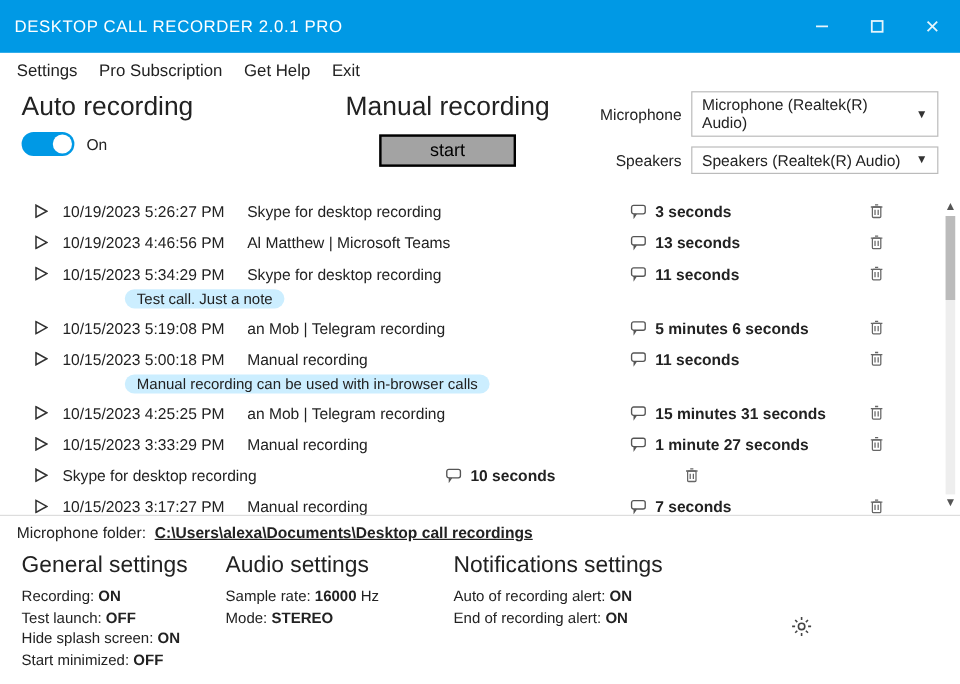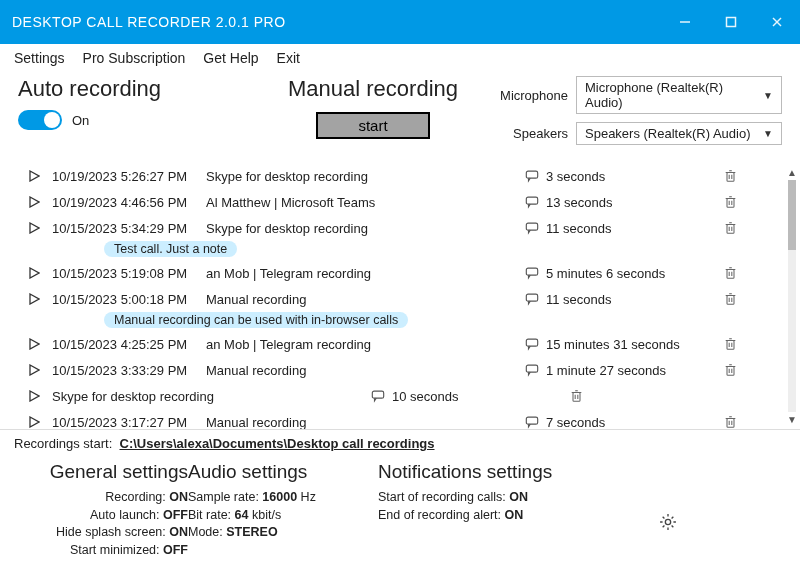--- a/index.html
+++ b/index.html
@@ -22,34 +22,34 @@
   .devlabel { width: 88px; text-align: right; padding-right: 8px; font-size: 13px; }
   .devselect { flex:1; border:1px solid #bbb; padding:3px 8px; font-size:13px; display:flex; justify-content:space-between; align-items:center; background:#fff; }
   .devselect .caret { font-size:10px; color:#333; }
   .list { height: 266px; overflow: hidden; position: relative; padding-left: 16px; padding-right: 36px; }
   .scroll-inner { height: 100%; }
   .row { display:flex; align-items:center; height:26px; font-size:13px; }
   .row .play { width: 36px; display:flex; justify-content:center; }
   .row .ts { width: 154px; }
   .row .src { width: 312px; }
   .row .chat { width: 28px; display:flex; justify-content:center; }
-  .row .dur { width: 170px; }
+  .row .dur { width: 170px; font-weight: bold; }
   .row .trash { width: 28px; display:flex; justify-content:center; color:#555; }
   .note { background:#cceeff; border-radius:10px; padding:1px 10px; font-size:12.5px; display:inline-block; margin-left: 88px; margin-bottom:3px; }
   .scrollbar { position:absolute; right:2px; top:4px; bottom:4px; width:12px; display:flex; flex-direction:column; align-items:center; justify-content:space-between; color:#555; font-size:10px; }
   .scrollbar .track { flex:1; width:8px; background:#eee; margin:2px 0; position:relative; }
   .scrollbar .thumb { position:absolute; top:0; width:8px; height:70px; background:#bbb; }
   .folderbar { padding:6px 14px; font-size:13px; border-top:1px solid #ddd; }
   .folderbar .path { font-weight:bold; text-decoration:underline; }
   .settings { display:flex; padding:4px 18px 8px 18px; gap: 0; }
   .settings .panel { }
   .settings .phead { font-size:19px; font-weight:400; margin-bottom:6px; }
   .settings .kv { font-size:12.5px; line-height:1.4; }
   .settings .kv b { font-weight:bold; }
-  .settings .panel.general { width: 170px; text-align: right; }
+  .settings .panel.general { width: 170px; }
   .settings .panel.audio { width: 190px; }
   .settings .panel.notif { width: 260px; }
   .gearwrap { width:60px; display:flex; align-items:center; justify-content:center; padding-top:24px; }
   svg { display:block; }
 </style>
 </head>
 <body>
 
 <div class="titlebar">
   <span class="title">DESKTOP CALL RECORDER 2.0.1 PRO</span>
@@ -340,41 +340,40 @@
   <div class="scrollbar">
     <span>▲</span>
     <div class="track">
         <div class="thumb"></div>
       </div>
     <span>▼</span>
   </div>
 </div>
 
 <div class="folderbar">
-  <span>Recordings start:</span>
+  <span>Microphone folder:</span>
   &nbsp;<span class="path">C:\Users\alexa\Documents\Desktop call recordings</span>
 </div>
 
 <div class="settings">
   <div class="panel general">
     <div class="phead">General settings</div>
     <div class="kv"><span>Recording:</span> <b>ON</b></div>
-    <div class="kv"><span>Auto launch:</span> <b>OFF</b></div>
+    <div class="kv"><span>Test launch:</span> <b>OFF</b></div>
     <div class="kv"><span>Hide splash screen:</span> <b>ON</b></div>
     <div class="kv"><span>Start minimized:</span> <b>OFF</b></div>
   </div>
   <div class="panel audio">
     <div class="phead">Audio settings</div>
     <div class="kv"><span>Sample rate:</span> <b>16000</b> <span>Hz</span></div>
-    <div class="kv"><span>Bit rate:</span> <b>64</b> <span>kbit/s</span></div>
     <div class="kv"><span>Mode:</span> <b>STEREO</b></div>
   </div>
   <div class="panel notif">
     <div class="phead">Notifications settings</div>
-    <div class="kv"><span>Start of recording calls:</span> <b>ON</b></div>
+    <div class="kv"><span>Auto of recording alert:</span> <b>ON</b></div>
     <div class="kv"><span>End of recording alert:</span> <b>ON</b></div>
   </div>
   <div class="gearwrap">
     <span>
       <svg width="20" height="20" viewBox="0 0 24 24" fill="none" stroke="#444" stroke-width="1.6">
           <circle cx="12" cy="12" r="3.2"></circle>
           <path d="M12 2.5v3M12 18.5v3M21.5 12h-3M5.5 12h-3M18.4 5.6l-2.1 2.1M7.7 16.3l-2.1 2.1M18.4 18.4l-2.1-2.1M7.7 7.7L5.6 5.6"></path>
         </svg>
     </span>
   </div>

